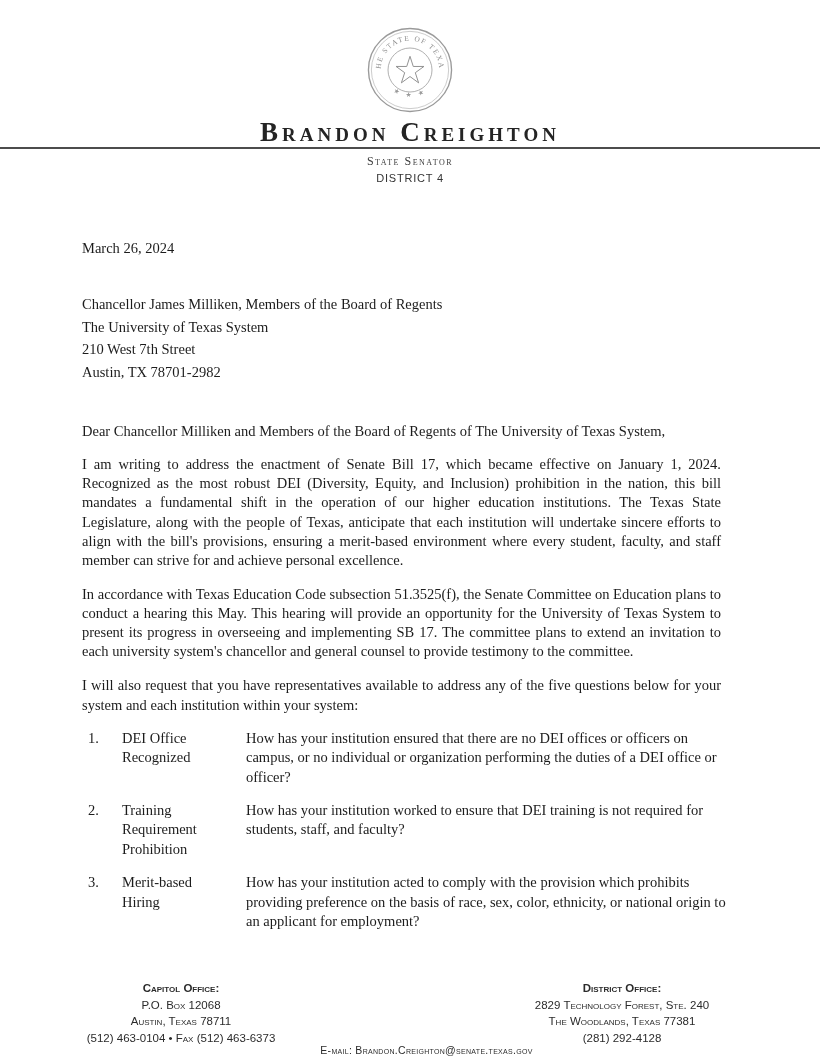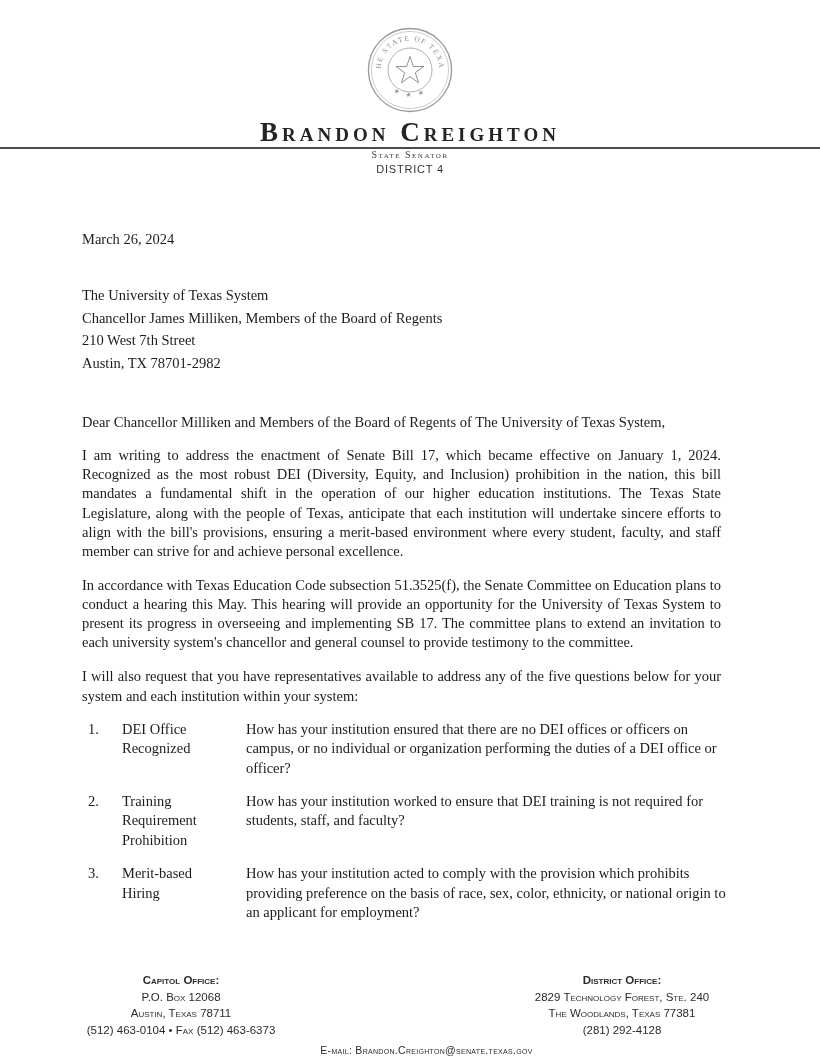--- a/index.html
+++ b/index.html
@@ -27,21 +27,22 @@
     line-height: 1.05;
     text-align: center;
   }
   .header-rule {
     height: 2px;
     background: #4c4c4c;
     margin-top: 1px;
     width: 100%;
   }
   .senator-title {
-    font-size: 10px;
+    margin-top: 5px;
+    font-size: 12px;
     font-variant: small-caps;
     letter-spacing: 1.5px;
     color: #3c3c3c;
   }
   .senator-district {
     margin-top: 3px;
     font-family: "Liberation Sans", sans-serif;
     font-size: 11px;
     letter-spacing: 0.8px;
     color: #333333;
@@ -68,21 +69,21 @@
   .q-text { padding-left: 10px; }
   
   .footer {
     position: absolute;
     left: 0; right: 0; bottom: 0;
     height: 92px;
     font-family: "Liberation Sans", sans-serif;
     font-variant: small-caps;
     color: #2b2b2b;
   }
-  .office { position: absolute; top: 0; text-align: center; font-size: 11.5px; line-height: 1.45; }
+  .office { position: absolute; top: 8px; text-align: center; font-size: 11.5px; line-height: 1.45; }
   .office-heading { font-weight: 700; }
   .capitol-office { left: 0; width: 362px; }
   .district-office { right: 28px; width: 340px; }
   .footer-email {
     position: absolute;
     left: 0; right: 0; bottom: 8px;
     text-align: center;
     font-size: 10.5px;
     letter-spacing: 0.3px;
     padding-left: 33px;
@@ -115,22 +116,22 @@
     <div class="senator-name">Brandon Creighton</div>
     <div class="header-rule"></div>
     <div class="senator-title">State Senator</div>
     <div class="senator-district">DISTRICT 4</div>
   </header>
 
   <main class="content">
     <p class="date">March 26, 2024</p>
 
     <div class="address">
+      <div>Chancellor James Milliken, Members of the Board of Regents</div>
       <div>The University of Texas System</div>
-      <div>Chancellor James Milliken, Members of the Board of Regents</div>
       <div>210 West 7th Street</div>
       <div>Austin, TX 78701-2982</div>
     </div>
 
     <p class="salutation">Dear Chancellor Milliken and Members of the Board of Regents of The University of Texas System,</p>
 
     <p class="para">I am writing to address the enactment of Senate Bill 17, which became effective on January 1, 2024. Recognized as the most robust DEI (Diversity, Equity, and Inclusion) prohibition in the nation, this bill mandates a fundamental shift in the operation of our higher education institutions. The Texas State Legislature, along with the people of Texas, anticipate that each institution will undertake sincere efforts to align with the bill's provisions, ensuring a merit-based environment where every student, faculty, and staff member can strive for and achieve personal excellence.</p>
     <p class="para">In accordance with Texas Education Code subsection 51.3525(f), the Senate Committee on Education plans to conduct a hearing this May. This hearing will provide an opportunity for the University of Texas System to present its progress in overseeing and implementing SB 17. The committee plans to extend an invitation to each university system's chancellor and general counsel to provide testimony to the committee.</p>
     <p class="para">I will also request that you have representatives available to address any of the five questions below for your system and each institution within your system:</p>
 

